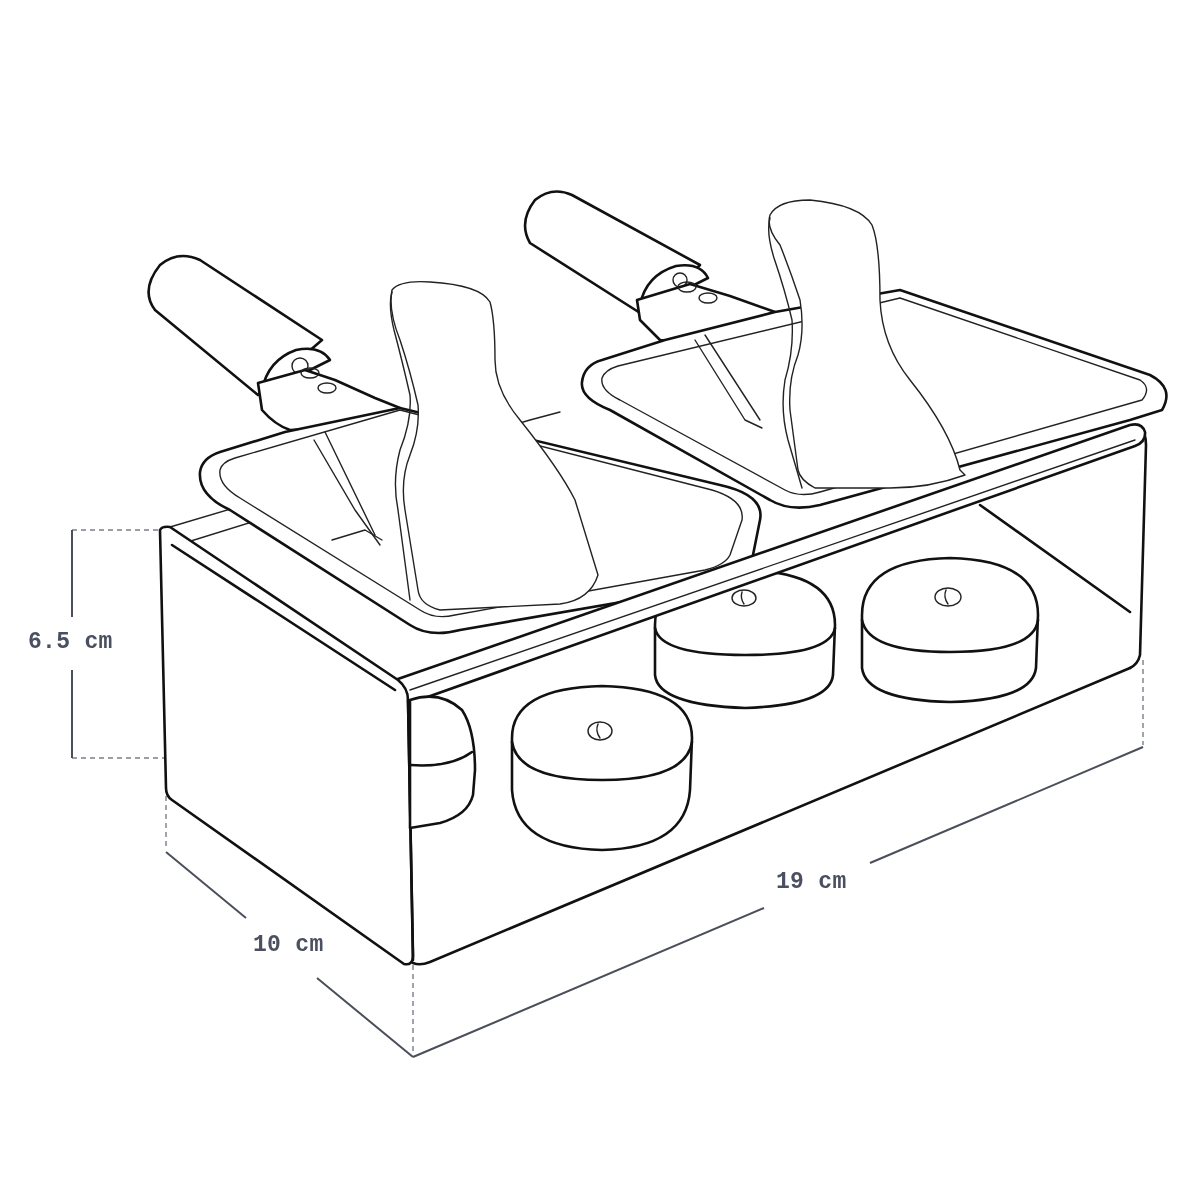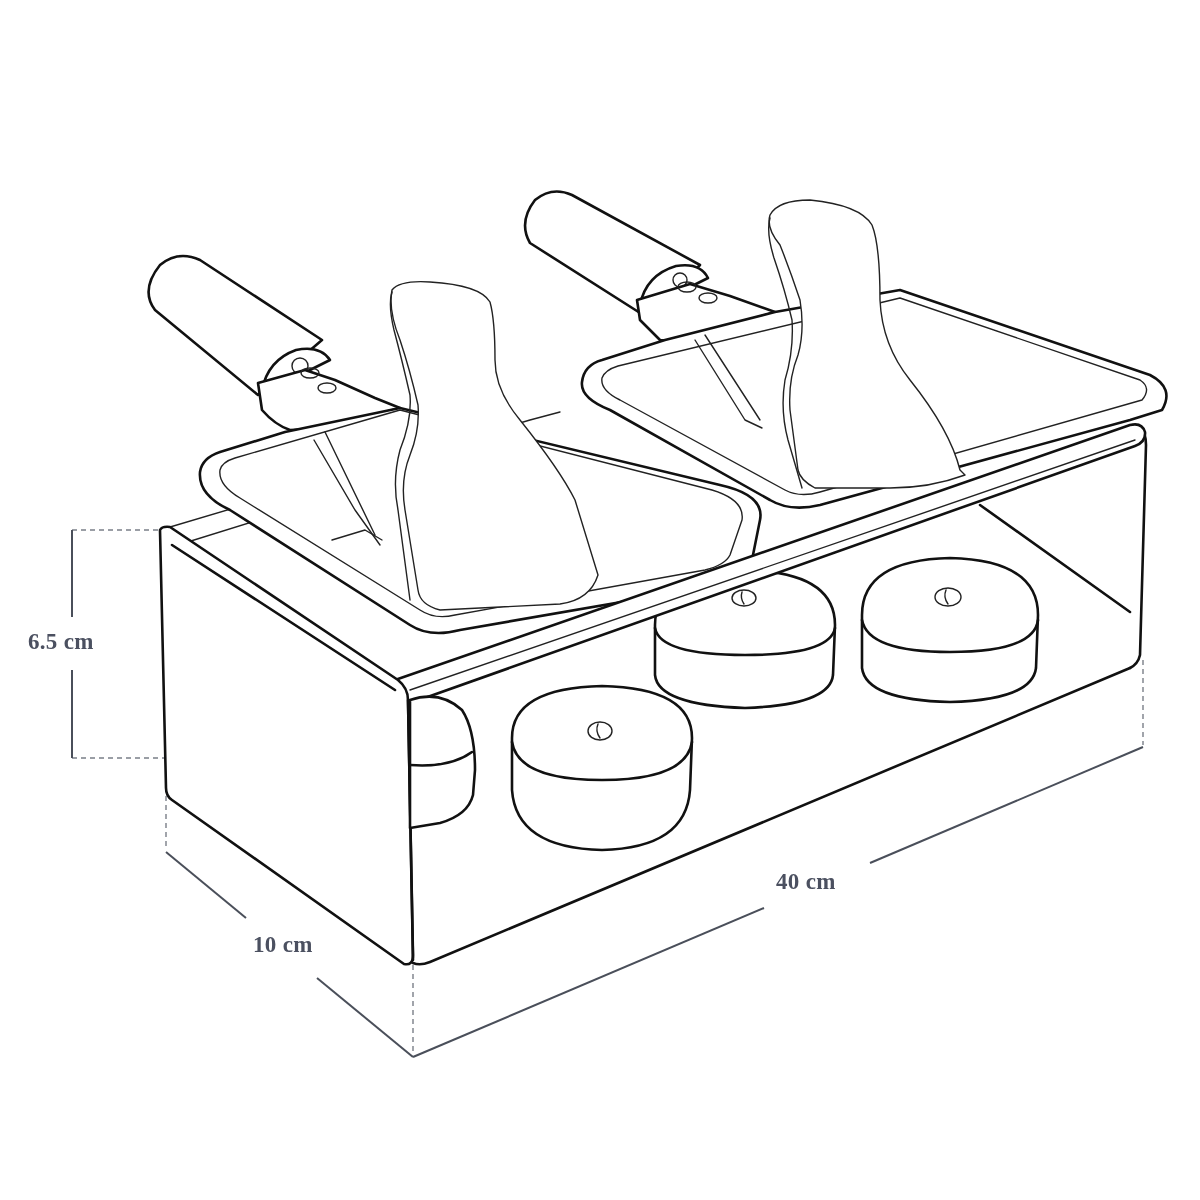--- a/index.html
+++ b/index.html
@@ -4,21 +4,21 @@
 <style>
   html, body { margin: 0; padding: 0; background: #ffffff; }
   body { width: 1200px; height: 1200px; overflow: hidden; position: relative; font-family: "DejaVu Sans", sans-serif; }
   #stage { position: absolute; left: 0; top: 0; width: 1200px; height: 1200px; }
   .ln { fill: none; stroke: #111; stroke-width: 2.6; stroke-linejoin: round; stroke-linecap: round; }
   .ln-thin { fill: none; stroke: #222; stroke-width: 1.4; stroke-linejoin: round; stroke-linecap: round; }
   .fill-w { fill: #fff; }
   .dim { fill: none; stroke: #4a4f5a; stroke-width: 2; }
   .dash { fill: none; stroke: #7a7f88; stroke-width: 1.4; stroke-dasharray: 5 4; }
   .label {
-    position: absolute; color: #4b5060; font-family: Liberation Serif, serif;
+    position: absolute; color: #4b5060; font-family: Liberation Mono, monospace;
     font-weight: bold; font-size: 23px; letter-spacing: 0.3px; white-space: nowrap;
   }
 </style>
 </head>
 <body>
 
 <div id="stage">
 <svg width="1200" height="1200" viewBox="0 0 1200 1200" xmlns="http://www.w3.org/2000/svg">
 
   <g>
@@ -135,13 +135,13 @@
     <path class="ln" d="M512 742 Q518 780 602 780 Q686 780 692 742"></path>
     <ellipse class="ln-thin" cx="600" cy="731" rx="12" ry="9"></ellipse>
     <path class="ln-thin" d="M598 724 Q595 731 600 738"></path>
   </g>
 
 </svg>
 </div>
 
 <div class="label" style="left:28px; top:629px;">6.5 cm</div>
 <div class="label" style="left:240px; top:932px;margin-left:13px;">10 cm</div>
-<div class="label" style="left:776px; top:869px;">40 cm</div>
+<div class="label" style="left:776px; top:869px;">19 cm</div>
 
 </body></html>

